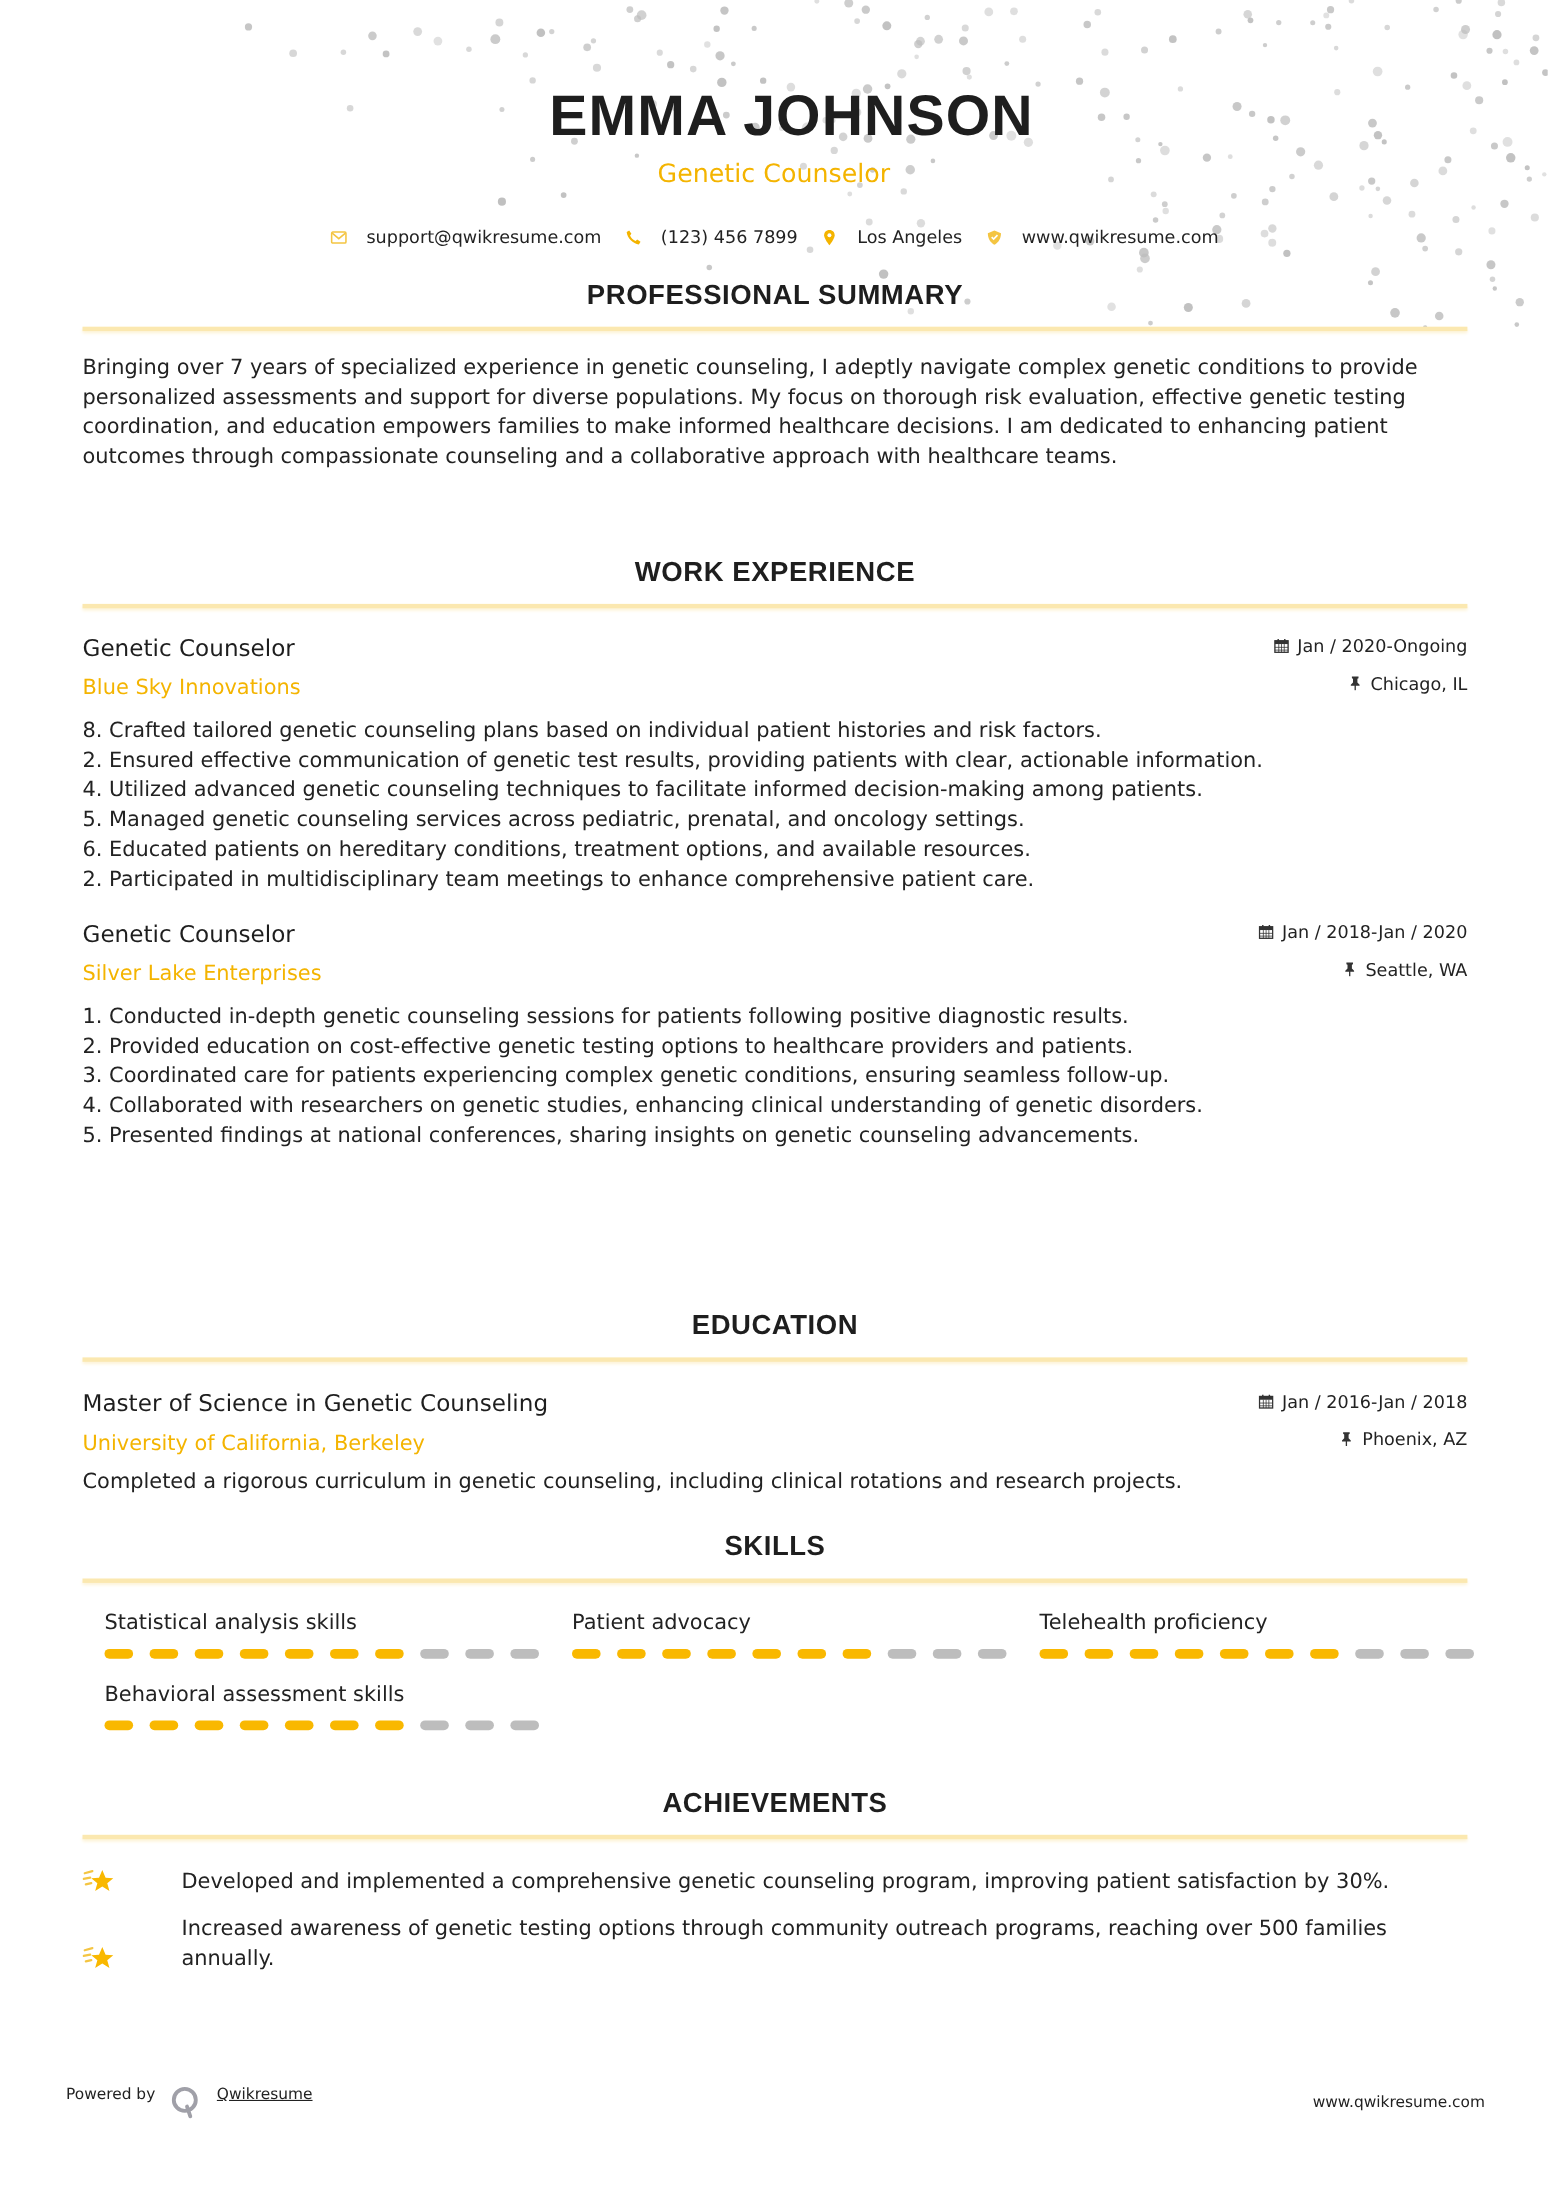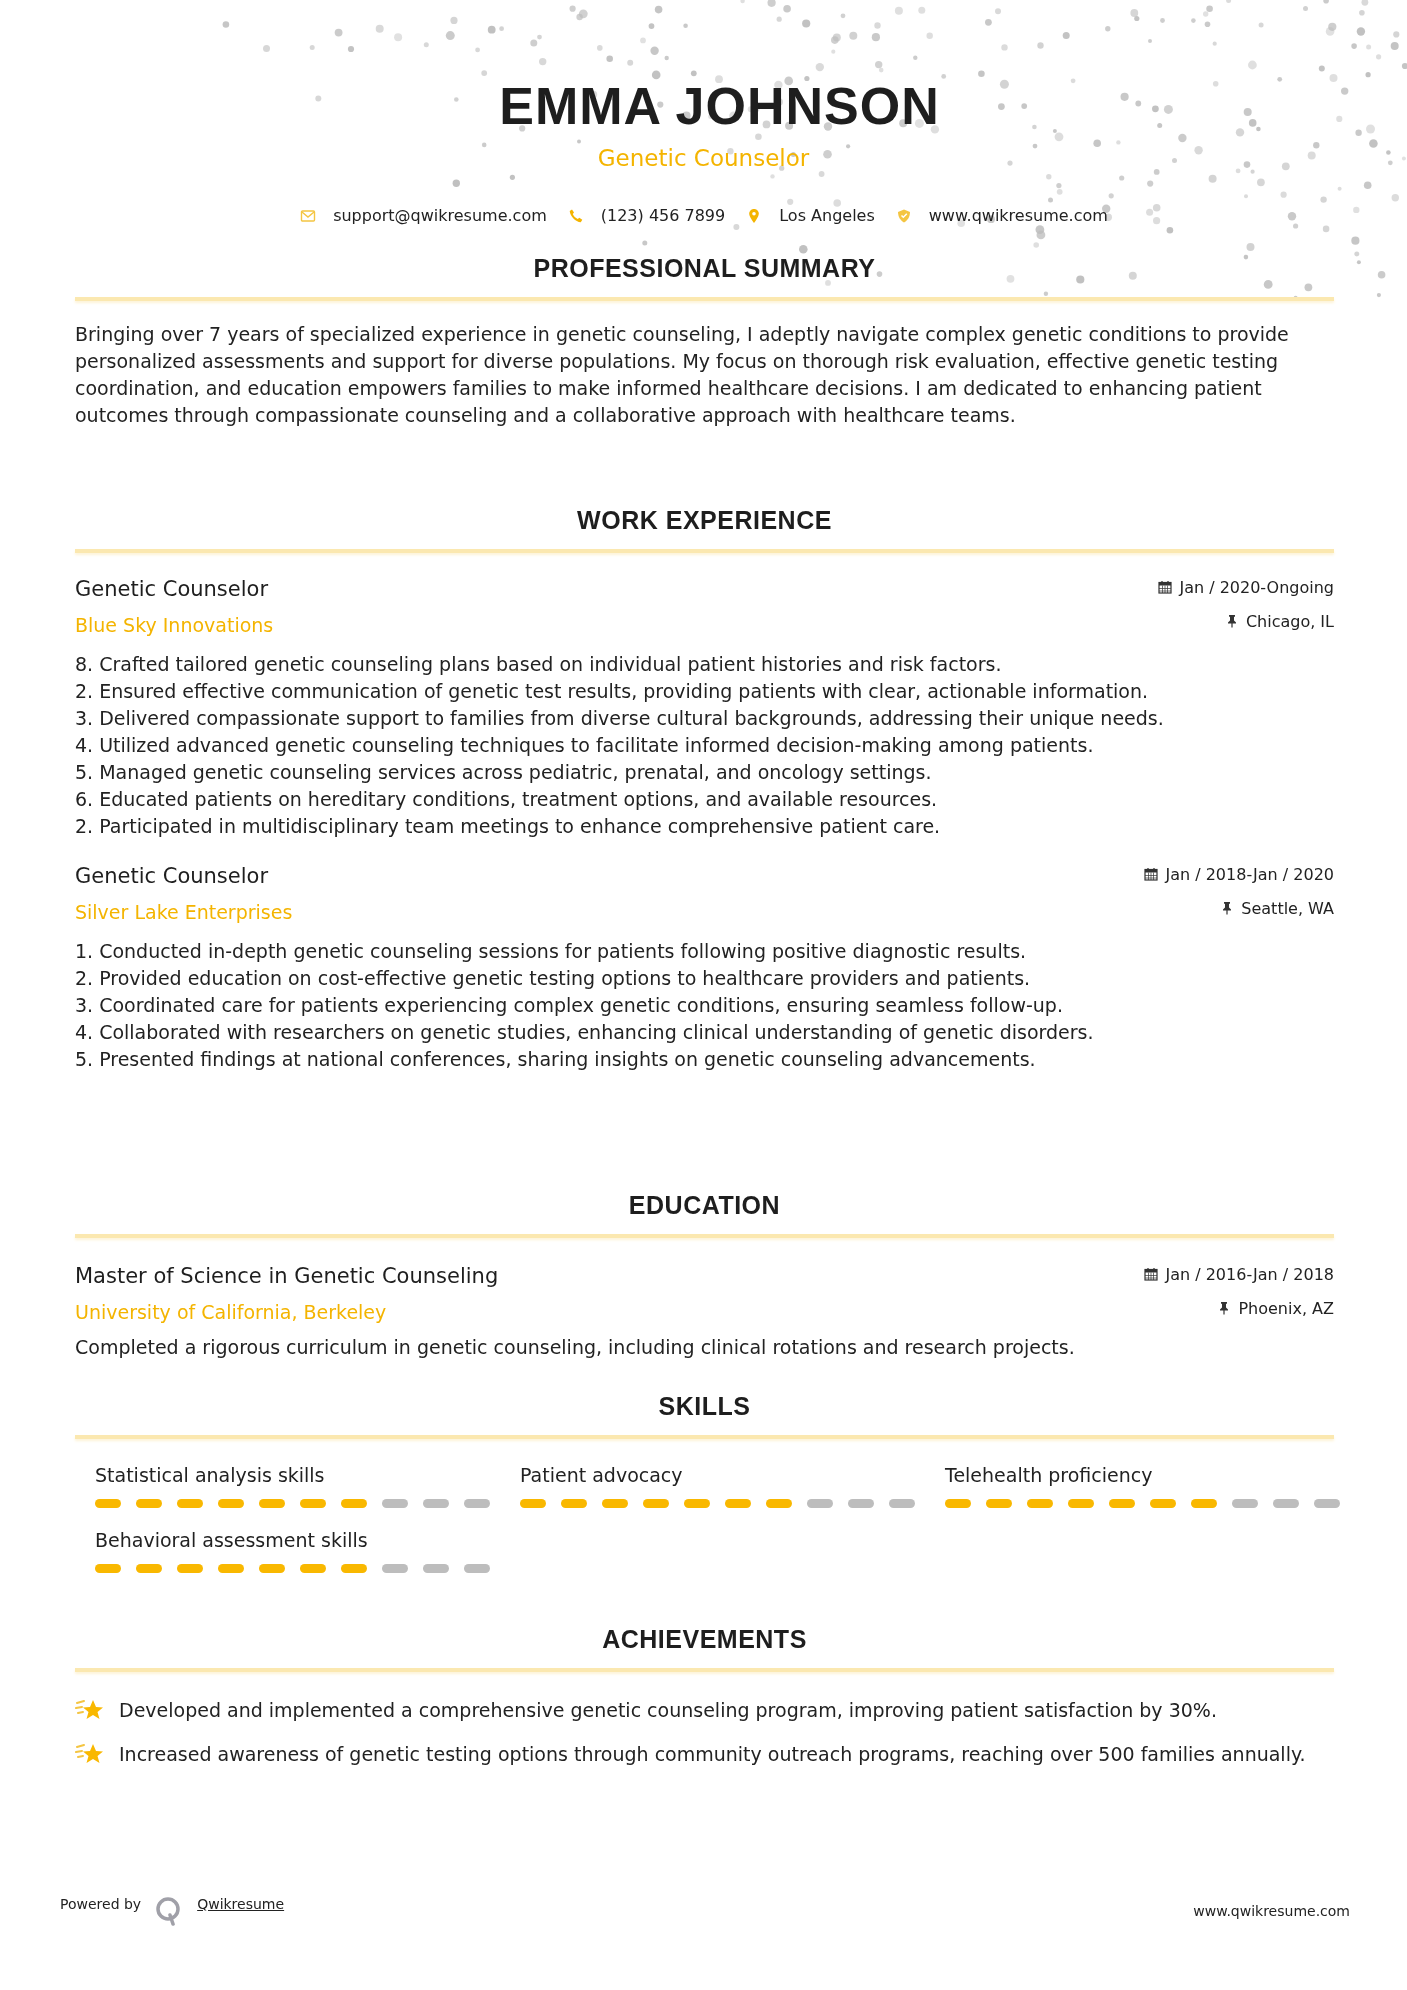--- a/index.html
+++ b/index.html
@@ -88,21 +88,21 @@
     grid-template-columns: repeat(3, 1fr);
     column-gap: 30px;
     row-gap: 20px;
     margin-left: 20px;
   }
   .skill-name { font-size: 19px; color: #222; line-height: 24px; }
   .skill-bar { display: flex; gap: 15px; margin-top: 12px; }
   .seg { width: 26px; height: 9px; border-radius: 5px; background: #bdbdbd; }
   .seg.on { background: #f9b800; }
 
-  .ach { display: flex; align-items: flex-end; }
+  .ach { display: flex; align-items: flex-end; gap: 46px; }
   .ach + .ach { margin-top: 16px; }
   .ach .star { width: 30px; height: 28px; margin-right: 14px; flex: none; margin-top: 0; }
   .ach .txt { font-size: 19px; line-height: 27px; color: #222; }
 
   .footer { position: absolute; top: 1896px; left: 60px; width: 1290px; display: flex; justify-content: space-between; align-items: center; font-size: 14px; color: #222; }
   .footer .left { display: flex; align-items: flex-start; }
   .footer .qlogo { margin: 0 14px 0 14px; display: inline-flex; }
   .footer .brand { text-decoration: underline; color: #222; }
 </style>
 </head>
@@ -401,21 +401,20 @@
                 <path d="M4 1H10V2.5L9 3V6.5L11 8.5V9.5H7.6V13.5H6.4V9.5H3V8.5L5 6.5V3L4 2.5Z" fill="#333"></path>
               </svg>
           </span>
           <span>Chicago, IL</span>
         </div>
       </div>
     </div>
     <ol class="bullets">
       <li>8. Crafted tailored genetic counseling plans based on individual patient histories and risk factors.</li>
       <li>2. Ensured effective communication of genetic test results, providing patients with clear, actionable information.</li>
-      <li>3. Delivered compassionate support to families from diverse cultural backgrounds, addressing their unique needs.</li>
       <li>4. Utilized advanced genetic counseling techniques to facilitate informed decision-making among patients.</li>
       <li>5. Managed genetic counseling services across pediatric, prenatal, and oncology settings.</li>
       <li>6. Educated patients on hereditary conditions, treatment options, and available resources.</li>
       <li>2. Participated in multidisciplinary team meetings to enhance comprehensive patient care.</li>
     </ol>
   </div>
 
   <div style="margin-top:22px;">
     <div class="job-head">
       <div class="job-left">

